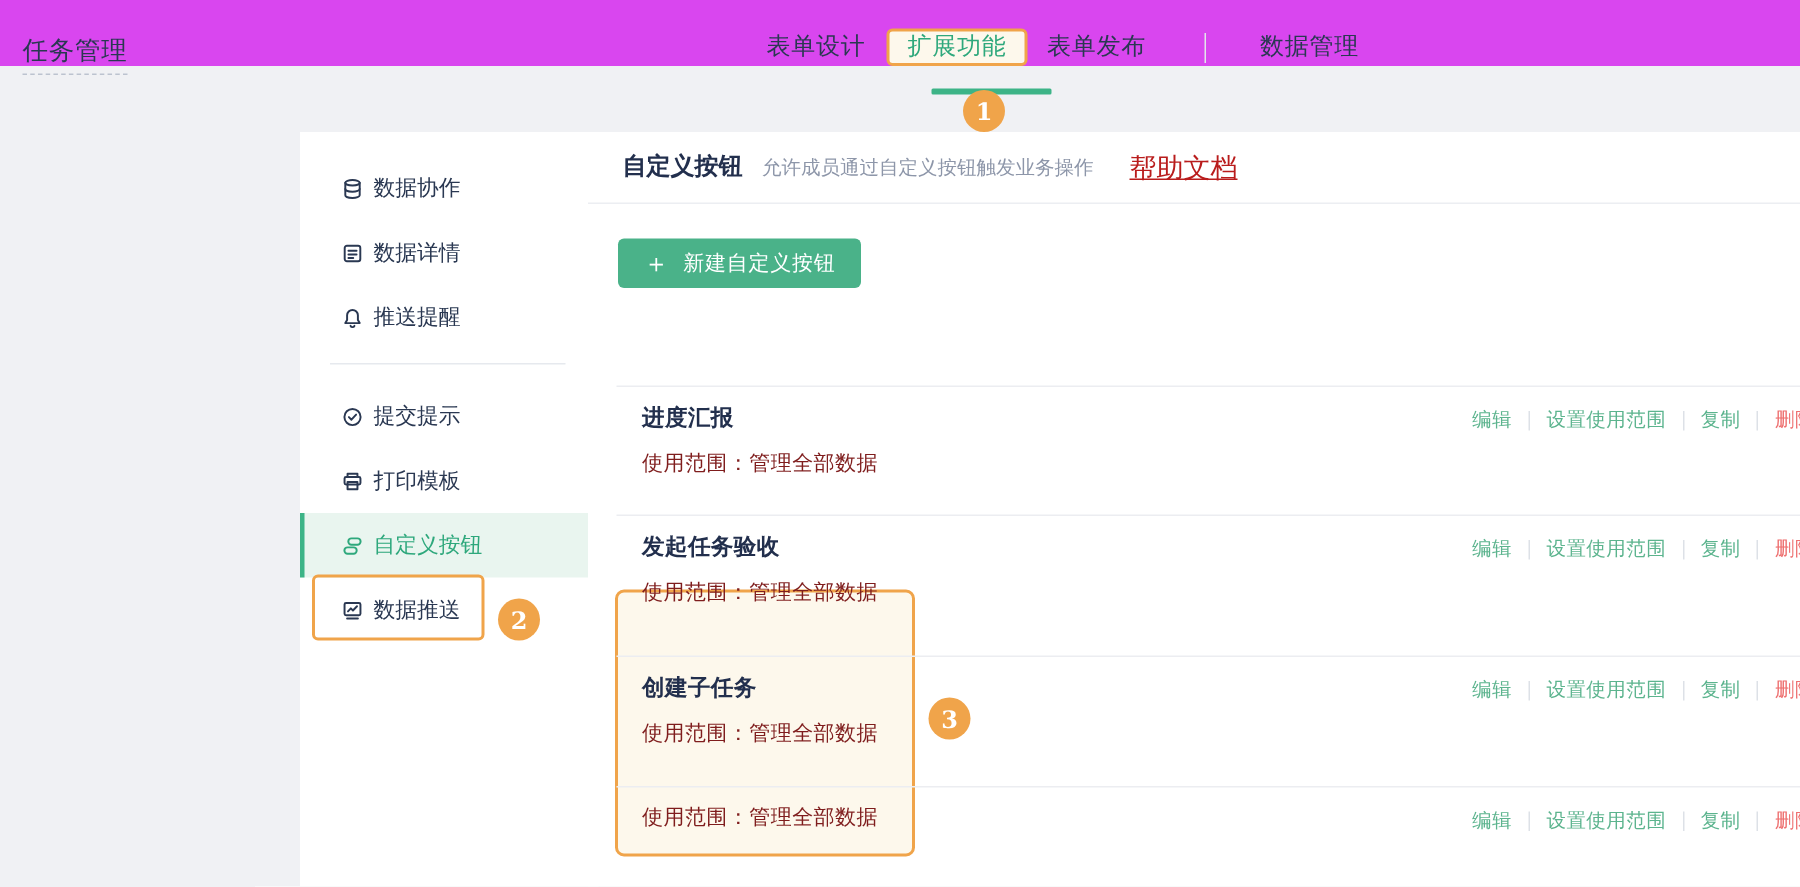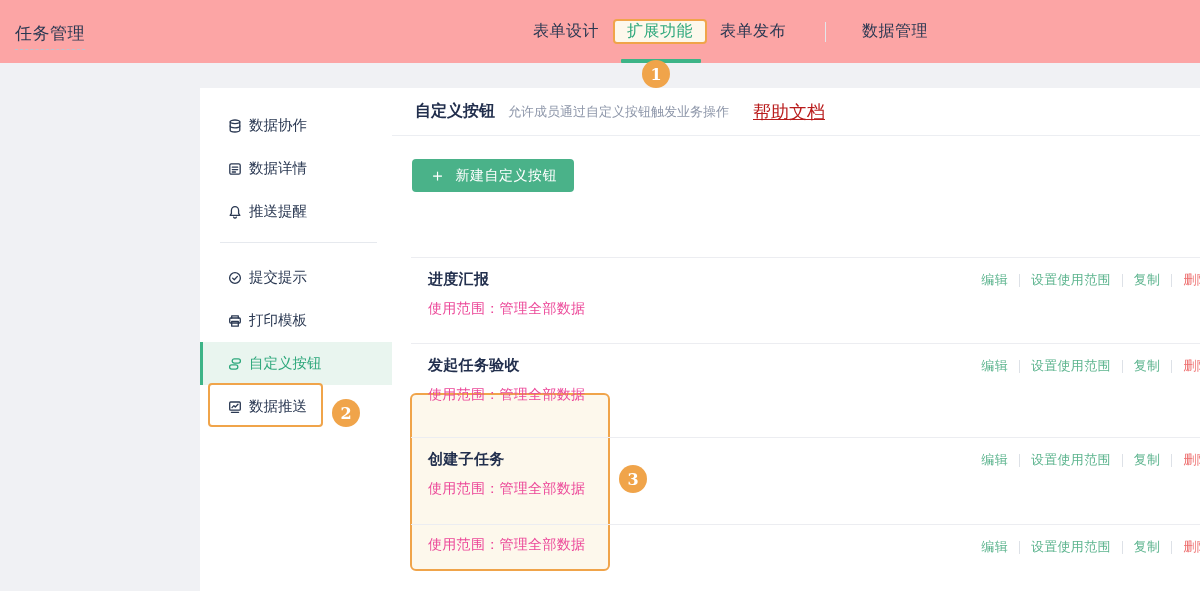--- a/index.html
+++ b/index.html
@@ -3,24 +3,24 @@
 <meta charset="utf-8">
 <style>
   html,body{margin:0;padding:0;}
   body{
     width:1200px;height:591px;position:relative;overflow:hidden;
     background:#f0f1f4;color:#2a3852;
     font-family:"Liberation Sans","DejaVu Sans",sans-serif;
     -webkit-font-smoothing:antialiased;
   }
   
-  .topbar{position:absolute;left:0;top:0;right:0;height:63px;background:#fca5a5;}
+  .topbar{position:absolute;left:0;top:0;right:0;height:44px;background:#d946ef;}
   .app-title{position:absolute;left:15px;top:22px;font-size:17px;letter-spacing:.5px;
     padding-bottom:4px;border-bottom:1px dashed #bcc3cf;cursor:pointer;}
-  .tabs{position:absolute;left:533px;top:0;height:63px;display:flex;align-items:center;font-size:16px;}
+  .tabs{position:absolute;left:511px;top:0;height:63px;display:flex;align-items:center;font-size:16px;}
   .tab{cursor:pointer;letter-spacing:.5px;}
   .tab-box{margin-left:14px;border:2px solid #f0a44a;background:#fdf8ec;border-radius:4px;
     padding:0 12px;color:#2ea87c;}
   .tab-after-box{margin-left:13px;}
   .tab-sep{width:1px;height:20px;background:#e3e6ea;margin:0 36px 0 39px;}
   .tab-indicator{position:absolute;left:621px;top:59px;width:80px;height:4px;background:#3db487;border-radius:1px;}
   
   .badge{position:absolute;width:28px;height:28px;border-radius:50%;background:#f0a44a;color:#fff;
     font-family:"DejaVu Serif",serif;font-weight:bold;font-size:16px;
     display:flex;align-items:center;justify-content:center;z-index:40;}
@@ -50,21 +50,21 @@
     cursor:pointer;letter-spacing:.5px;}
   .new-btn .plus{font-size:17px;line-height:1;font-weight:normal;}
   
   .rows{position:absolute;left:0;top:125px;right:0;bottom:0;}
   .highlight-box{position:absolute;left:18px;top:180px;width:200px;height:178px;box-sizing:border-box;
     background:#fdf8ec;border:2px solid #f0a44a;border-radius:6px;z-index:0;}
   .row{position:relative;margin-left:19px;padding-left:17px;border-top:1px solid #ecedf1;
     box-sizing:border-box;z-index:1;}
   .row-1{height:86px;margin-top:44px;}.row-2{height:94px;}.row-3{height:87px;}.row-4{height:91px;}
   .row-title{padding-top:11px;font-size:15px;font-weight:bold;line-height:20px;color:#222f4d;letter-spacing:.3px;}
-  .row-scope{margin-top:9px;font-size:14px;color:#ec4899;line-height:20px;letter-spacing:.3px;}
+  .row-scope{margin-top:9px;font-size:14px;color:#7f1d1d;line-height:20px;letter-spacing:.3px;}
   .row-actions{position:absolute;top:13px;right:-10px;display:flex;align-items:center;
     white-space:nowrap;font-size:13px;}
   .action{color:#5cb48e;cursor:pointer;letter-spacing:.3px;}
   .action.danger{color:#ee6f6f;}
   .action-sep{width:1px;height:13px;background:#dde1e7;margin:0 11px;}
 </style>
 </head>
 <body>
 
 <header class="topbar">

